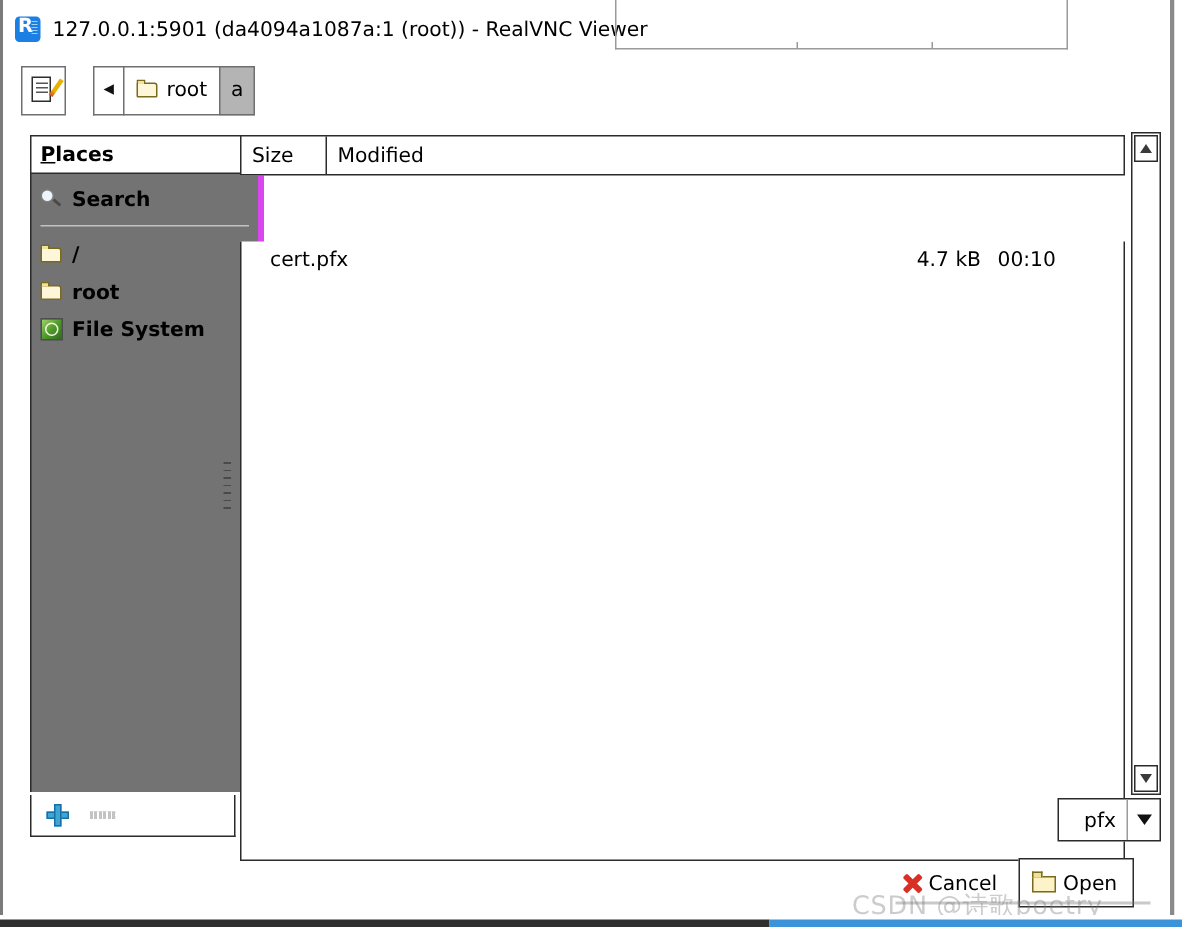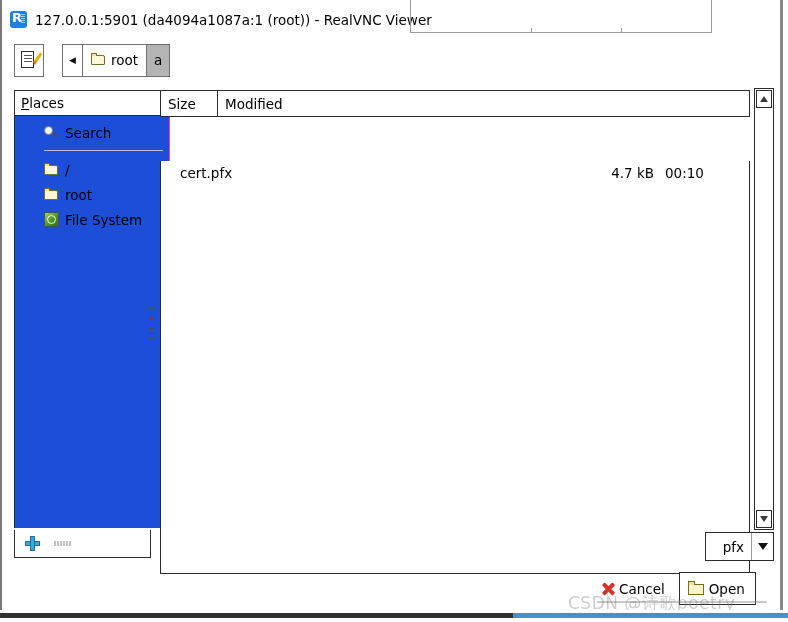--- a/index.html
+++ b/index.html
@@ -210,44 +210,44 @@
     background: #f0e49b;
     border: 1.2px solid #7a6a1e;
     border-bottom: none;
     box-sizing: border-box;
     border-radius: 1px 1px 0 0;
   }
 
   
   #places-panel {
     position: absolute;
-    left: 14px; top: 90px;
+    left: 20px; top: 90px;
     width: 156px;
     height: 440px;
+    font-weight: bold;
   }
   #places-header {
     height: 26px;
     border: 1px solid #2b2b2b;
     box-sizing: border-box;
     background: #ffffff;
     display: flex;
     align-items: center;
     padding-left: 6px;
     font-size: 13.5px;
   }
   #places-header u { text-decoration: underline; }
   #places-list {
     border-left: 1px solid #2b2b2b;
-    border-right: 1px solid #d946ef;
+    border-right: 4px solid #d946ef;
     border-bottom: none;
     height: 412px;
     box-sizing: border-box;
-    background: #1d4ed8;
+    background: #737373;
     padding-top: 4px;
-    padding-left: 23px;
   }
   .place-item {
     display: flex;
     align-items: center;
     gap: 6px;
     height: 25px;
     padding-left: 6px;
     font-size: 13.5px;
     white-space: nowrap;
   }

